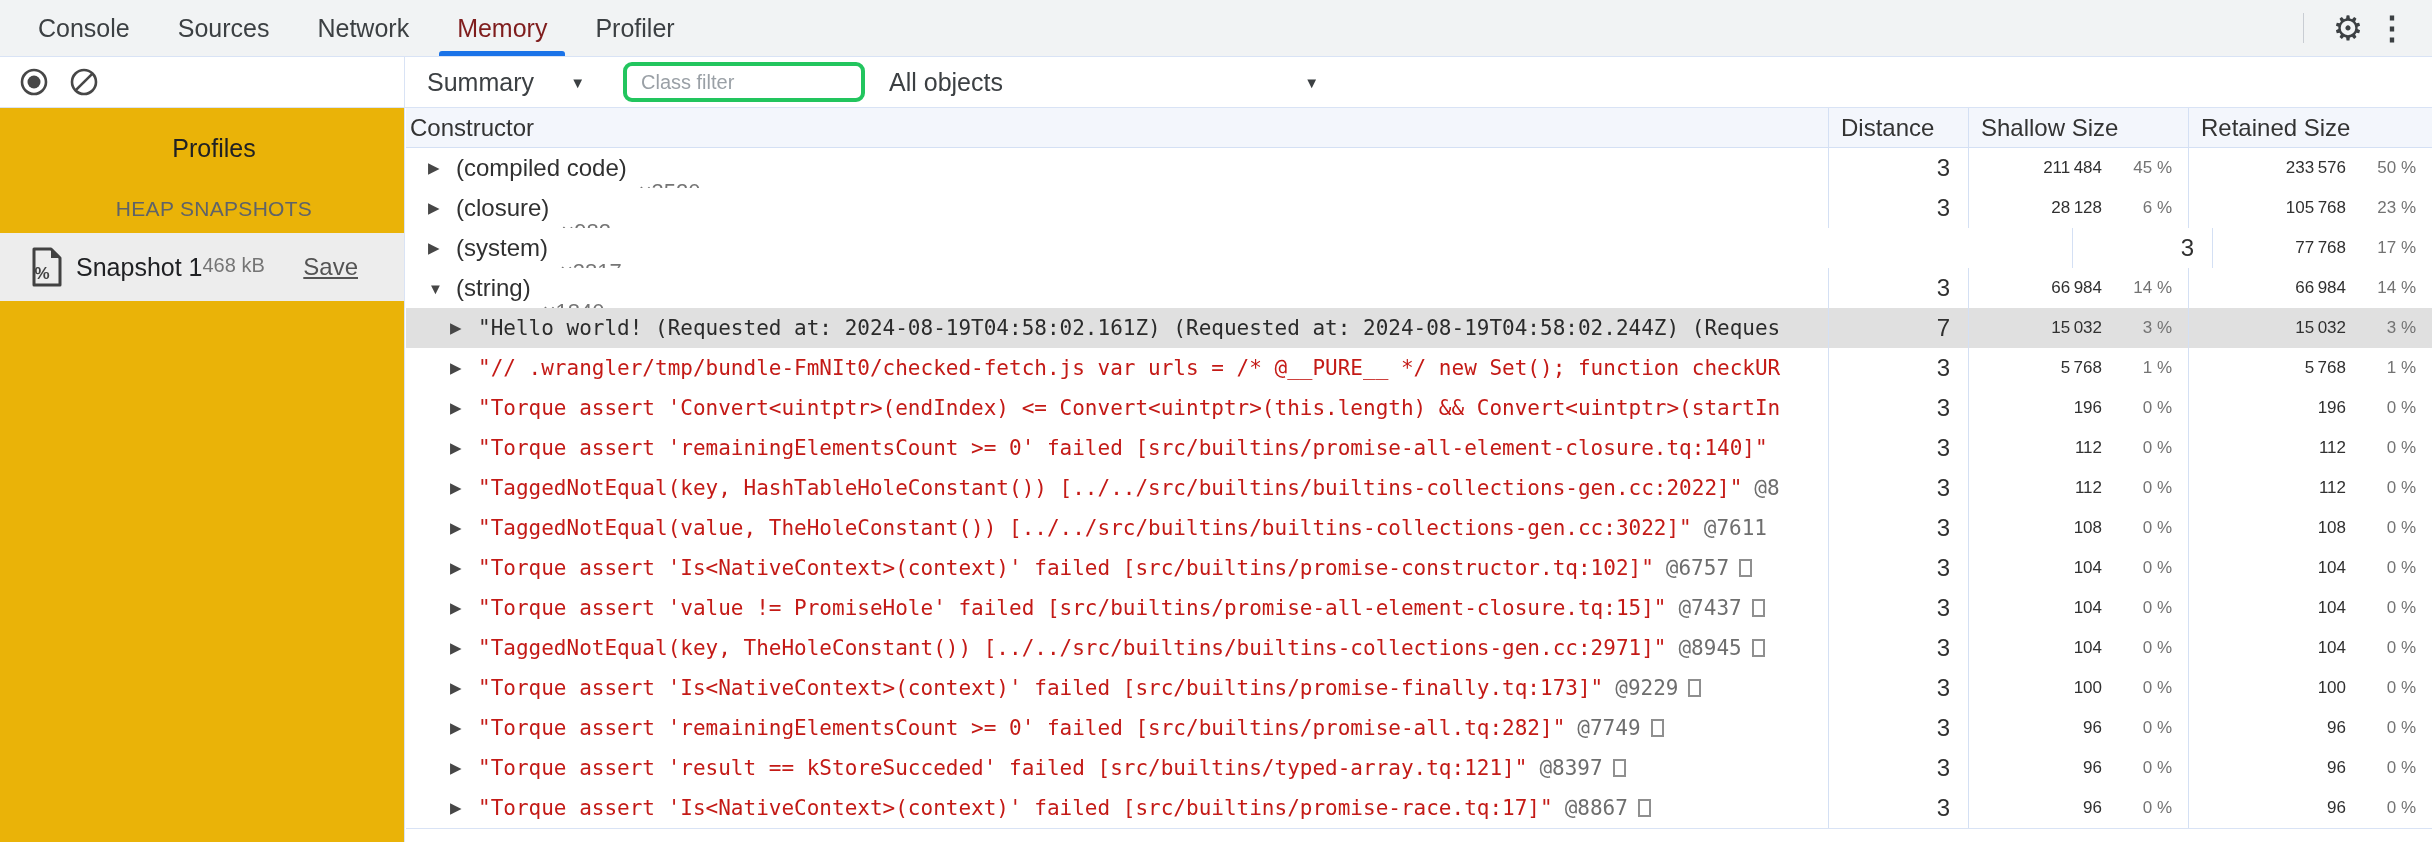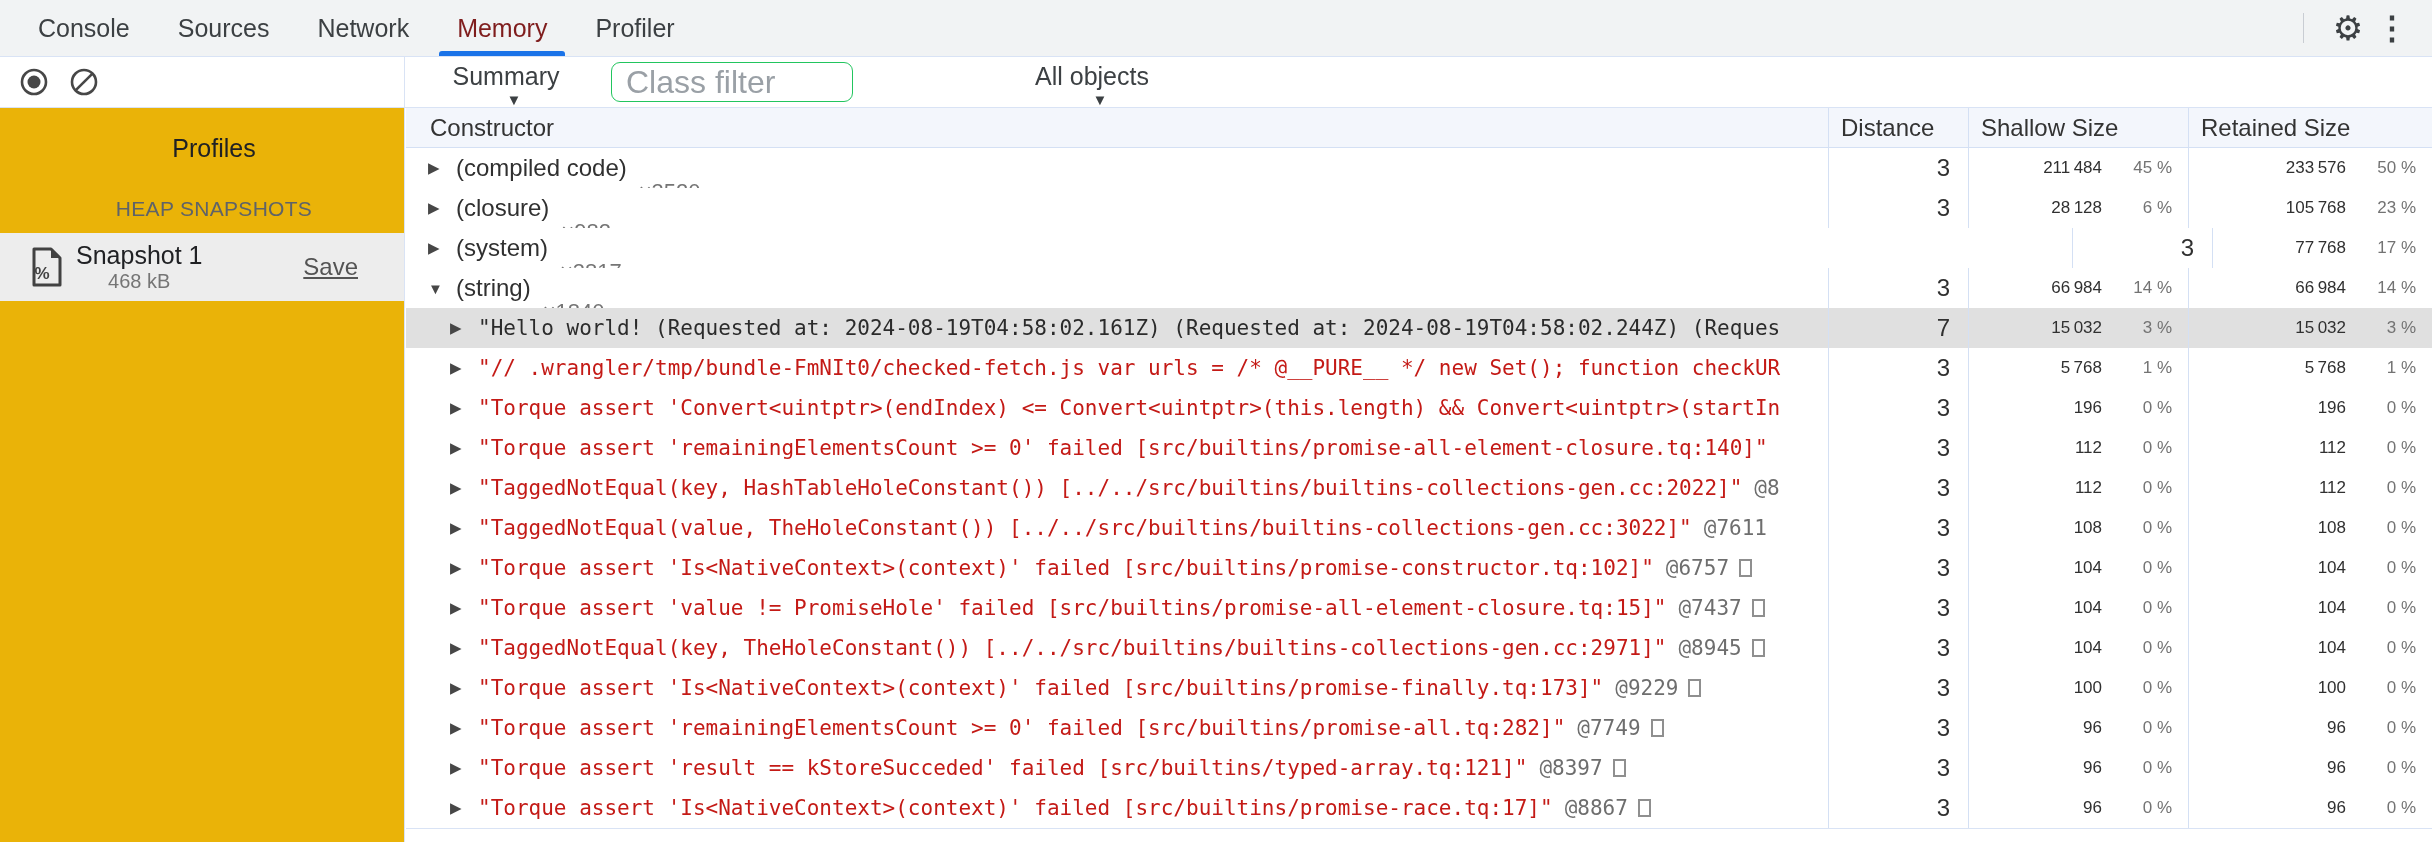--- a/index.html
+++ b/index.html
@@ -27,51 +27,51 @@
 
   
   .toolbar { position:absolute; left:0; top:57px; width:100%; height:51px;
     background:#fff; border-bottom:1px solid #d9e3f5; display:flex; }
   .toolbar-left { width:405px; height:100%; border-right:1px solid #d9e3f5;
     display:flex; align-items:center; padding-left:16px; gap:14px; }
   .toolbar-main { flex:1; display:flex; align-items:center; padding-left:12px; }
   .tool-icon { width:36px; height:36px; display:flex; align-items:center;
     justify-content:center; }
   .select { display:flex; align-items:center; justify-content:space-between;
-    font-size:25px; color:#3c4043; height:40px; padding:0 10px;flex-direction:column; }
+    font-size:25px; color:#3c4043; height:40px; padding:0 10px; }
   .select .arrow { font-size:15px; color:#3c4043; margin-left:16px; }
   .sel-summary { width:178px; }
   .sel-objects { width:450px; margin-left:14px; }
-  .filter-input { width:242px; height:40px; border:1px solid #22c55e;
-    border-radius:9px; font-size:32px; color:#202124; padding:0 14px;
-    outline:none; margin-left:16px; font-family:"Liberation Sans",sans-serif; }
+  .filter-input { width:242px; height:40px; border:4px solid #22c55e;
+    border-radius:9px; font-size:20px; color:#202124; padding:0 14px;
+    outline:none; margin-left:28px; font-family:"Liberation Sans",sans-serif; }
   .filter-input::placeholder { color:#9aa0a6; }
 
   
   .sidebar { position:absolute; left:0; top:108px; width:405px; bottom:0;
     background:#eab308; border-right:1px solid #d9e3f5;text-align:center; }
   .profiles-title { font-size:25px; color:#202124; padding:26px 0 0 24px; }
   .section-title { font-size:21px; color:#5f6368; padding:34px 0 12px 24px;
     letter-spacing:0.3px; }
   .snapshot-item { height:68px; background:#ededed; display:flex;
     align-items:center; padding:0 16px 0 30px; }
   .snap-icon { width:32px; height:40px; margin-right:14px; flex:none; }
-  .snap-texts { display:flex; flex-direction:column; justify-content:center; }
+  .snap-texts { display:flex; flex-direction:row; justify-content:center; }
   .snap-name { font-size:25px; color:#202124; line-height:1.15; }
   .snap-size { font-size:20px; color:#757575; line-height:1.2; }
   .save-link { margin-left:auto; font-size:24px; color:#545454;
     text-decoration:underline; padding-right:30px; }
 
   
   .main { position:absolute; left:406px; top:108px; right:0; bottom:0; }
   .grid-header { display:flex; height:40px; background:#f3f6fc;
     border-bottom:1px solid #d4e0f4; }
   .hcell { display:flex; align-items:center; font-size:24px; color:#333;
     overflow:hidden; white-space:nowrap; }
-  .c-con { flex:1; min-width:0; padding-left:24px; }
+  .c-con { flex:1; min-width:0; padding-left:4px; }
   .c-dist { width:140px; border-left:1px solid #d4e0f4; }
   .c-shal { width:220px; border-left:1px solid #d4e0f4; }
   .c-ret  { width:244px; border-left:1px solid #d4e0f4; }
   .hcell.c-dist, .hcell.c-shal, .hcell.c-ret { padding-left:12px; }
 
   .grid-body { border-bottom:1px solid #d9e3f5; }
   .grid-row { display:flex; height:40px; background:#fff; }
   .grid-row.selected { background:#e0e0e0; }
   .cell { display:flex; align-items:center; overflow:hidden;
     white-space:nowrap; }

